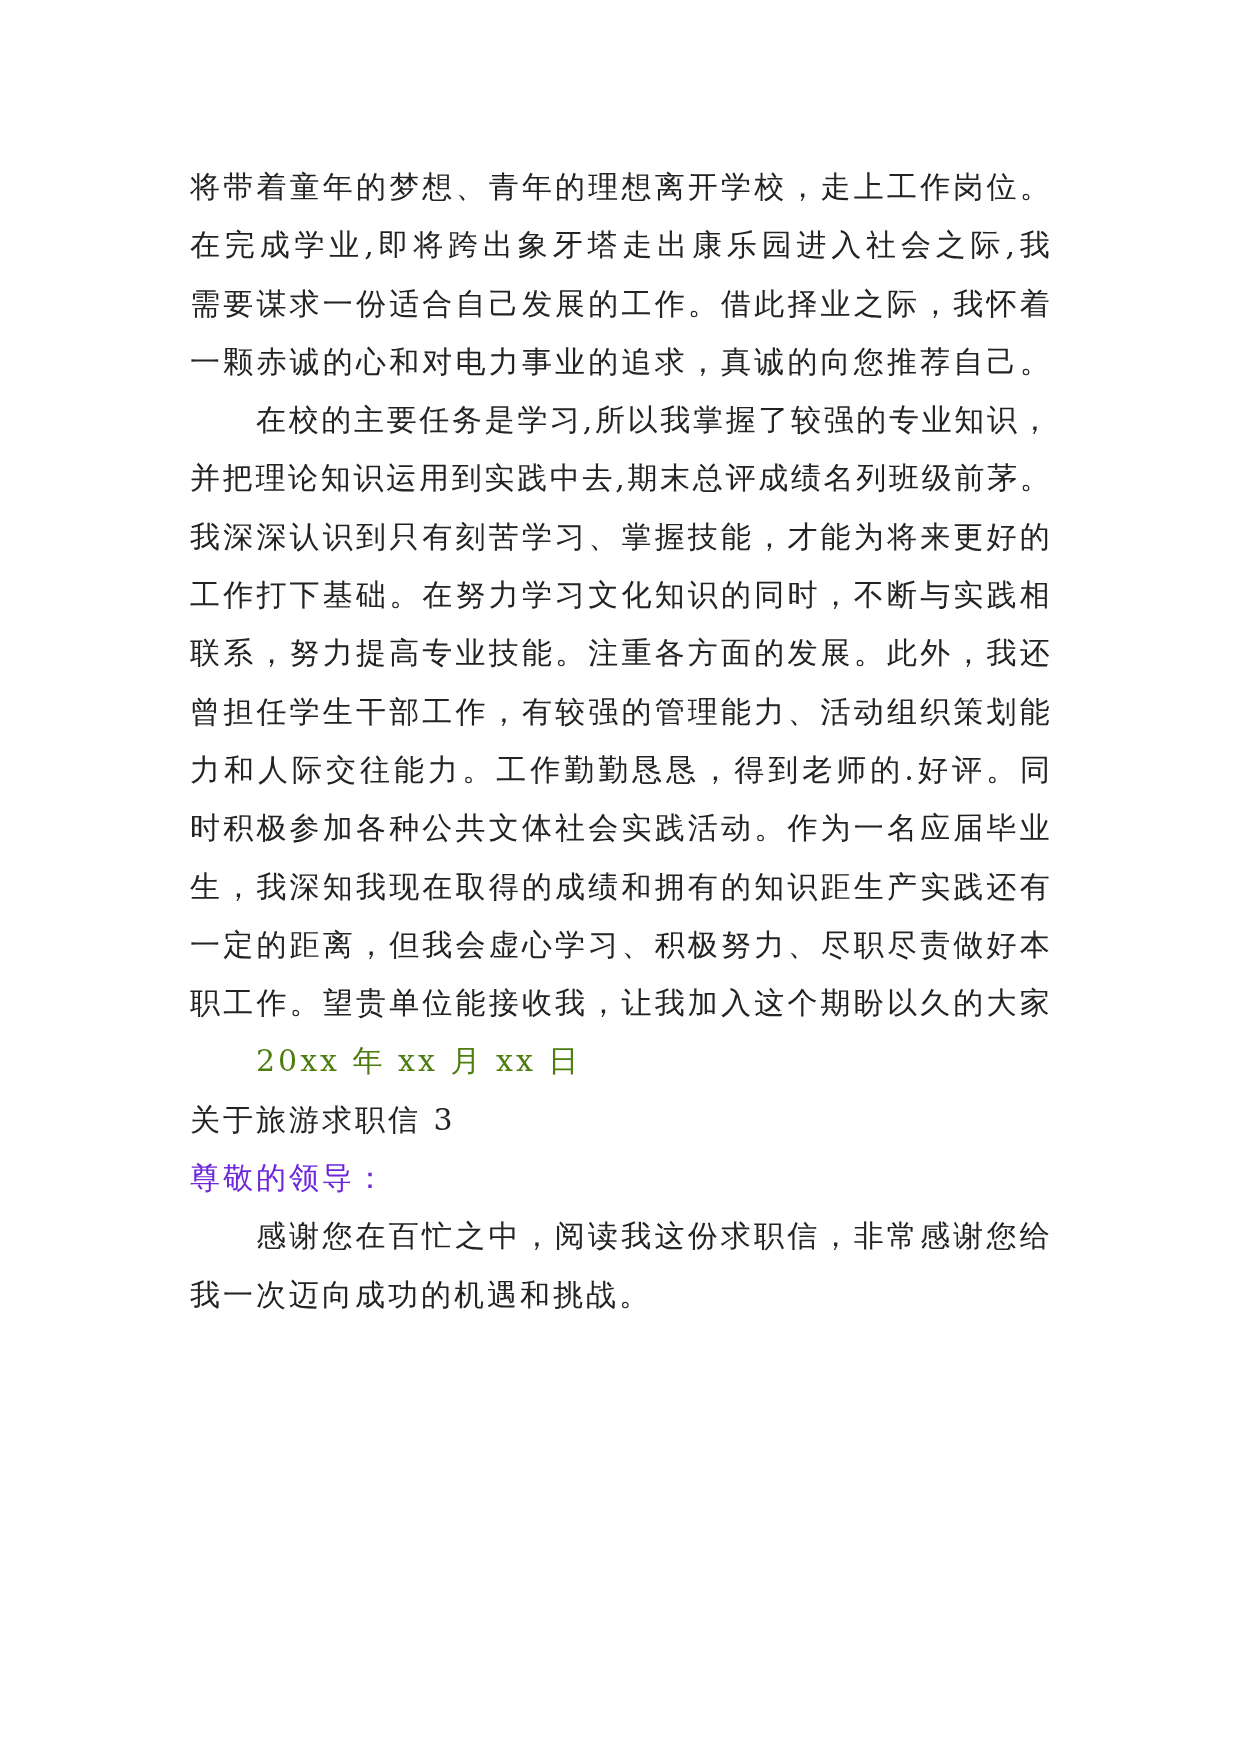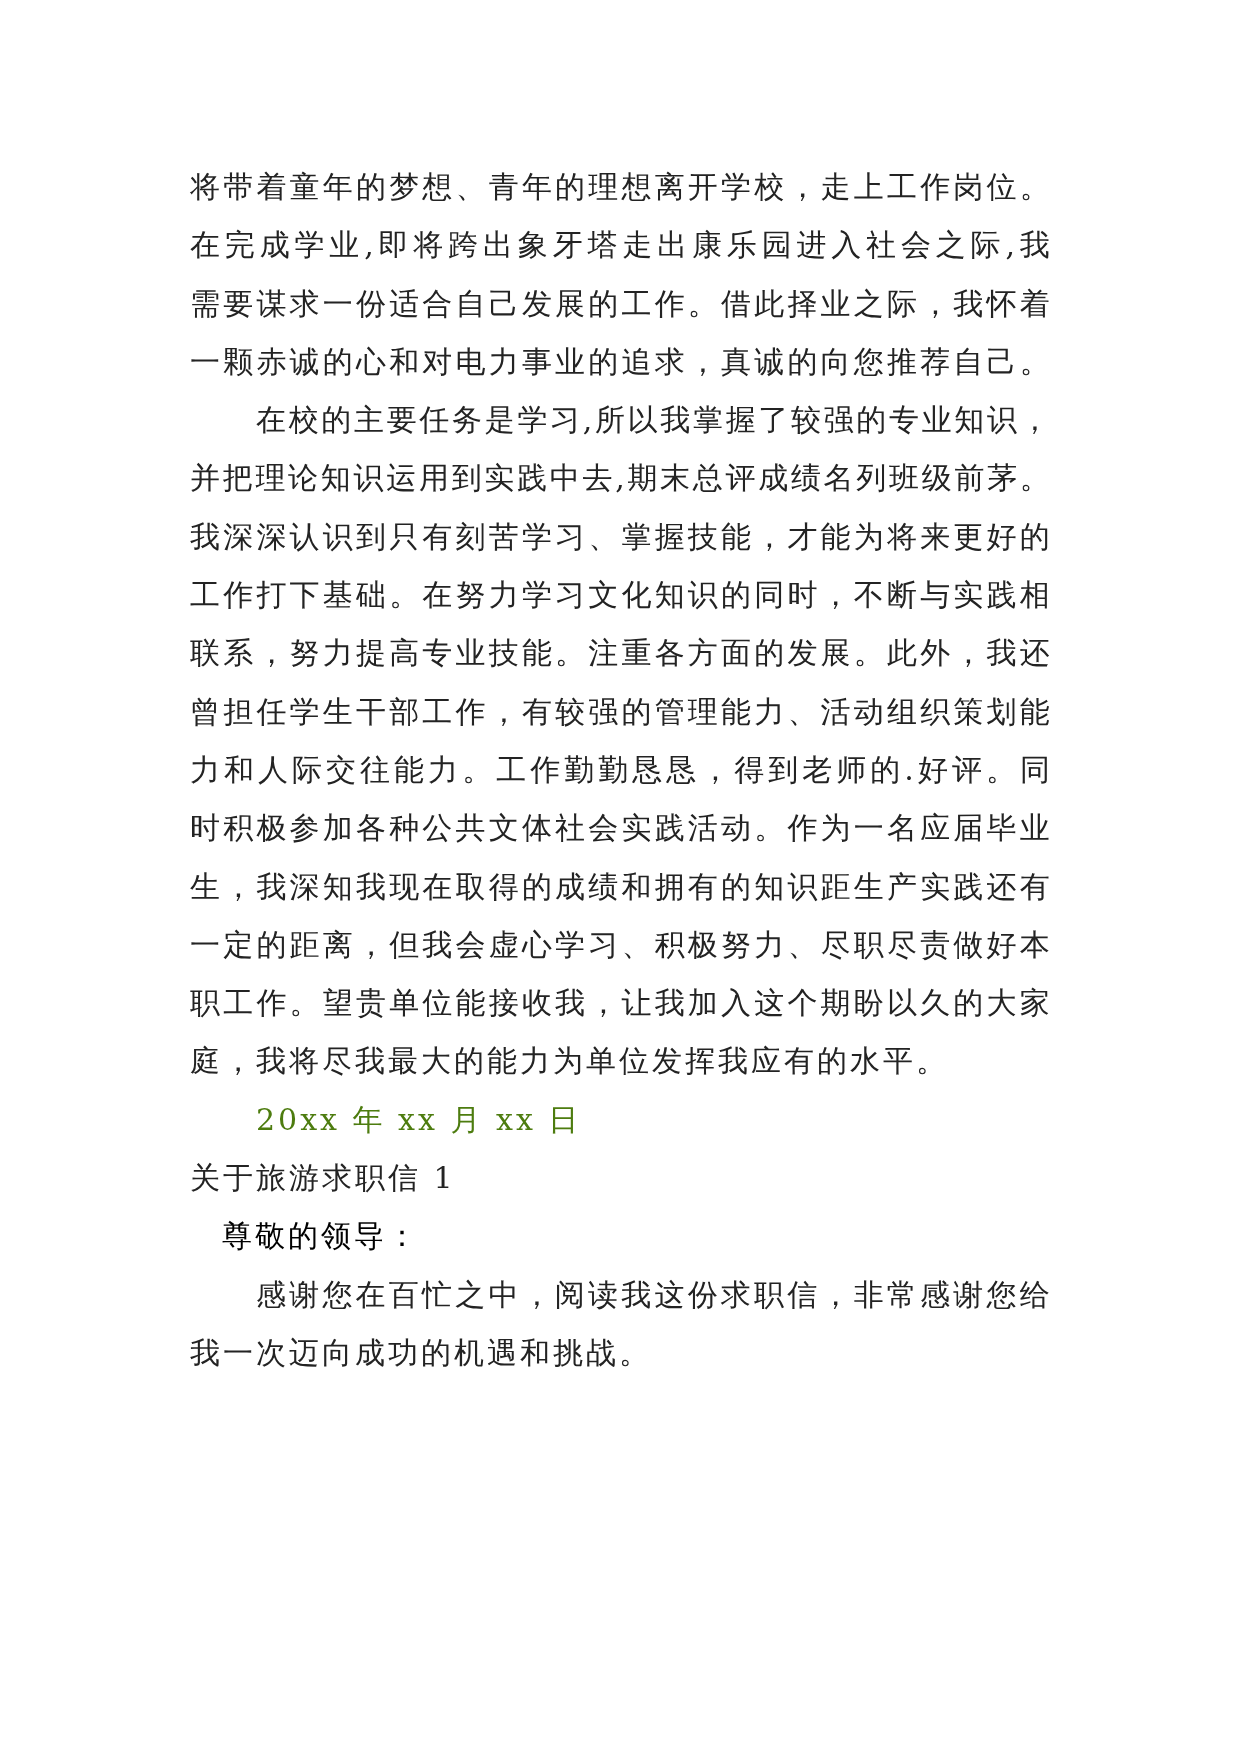--- a/index.html
+++ b/index.html
@@ -63,20 +63,19 @@
       <div class="line justify" style="color: rgb(35, 35, 35);"><span>并</span><span>把</span><span>理</span><span>论</span><span>知</span><span>识</span><span>运</span><span>用</span><span>到</span><span>实</span><span>践</span><span>中</span><span>去</span><span>,</span><span>期</span><span>末</span><span>总</span><span>评</span><span>成</span><span>绩</span><span>名</span><span>列</span><span>班</span><span>级</span><span>前</span><span>茅</span><span>。</span></div>
       <div class="line justify" style="color: rgb(35, 35, 35);"><span>我</span><span>深</span><span>深</span><span>认</span><span>识</span><span>到</span><span>只</span><span>有</span><span>刻</span><span>苦</span><span>学</span><span>习</span><span>、</span><span>掌</span><span>握</span><span>技</span><span>能</span><span>，</span><span>才</span><span>能</span><span>为</span><span>将</span><span>来</span><span>更</span><span>好</span><span>的</span></div>
       <div class="line justify" style="color: rgb(35, 35, 35);"><span>工</span><span>作</span><span>打</span><span>下</span><span>基</span><span>础</span><span>。</span><span>在</span><span>努</span><span>力</span><span>学</span><span>习</span><span>文</span><span>化</span><span>知</span><span>识</span><span>的</span><span>同</span><span>时</span><span>，</span><span>不</span><span>断</span><span>与</span><span>实</span><span>践</span><span>相</span></div>
       <div class="line justify" style="color: rgb(35, 35, 35);"><span>联</span><span>系</span><span>，</span><span>努</span><span>力</span><span>提</span><span>高</span><span>专</span><span>业</span><span>技</span><span>能</span><span>。</span><span>注</span><span>重</span><span>各</span><span>方</span><span>面</span><span>的</span><span>发</span><span>展</span><span>。</span><span>此</span><span>外</span><span>，</span><span>我</span><span>还</span></div>
       <div class="line justify" style="color: rgb(35, 35, 35);"><span>曾</span><span>担</span><span>任</span><span>学</span><span>生</span><span>干</span><span>部</span><span>工</span><span>作</span><span>，</span><span>有</span><span>较</span><span>强</span><span>的</span><span>管</span><span>理</span><span>能</span><span>力</span><span>、</span><span>活</span><span>动</span><span>组</span><span>织</span><span>策</span><span>划</span><span>能</span></div>
       <div class="line justify" style="color: rgb(35, 35, 35);"><span>力</span><span>和</span><span>人</span><span>际</span><span>交</span><span>往</span><span>能</span><span>力</span><span>。</span><span>工</span><span>作</span><span>勤</span><span>勤</span><span>恳</span><span>恳</span><span>，</span><span>得</span><span>到</span><span>老</span><span>师</span><span>的</span><span>.</span><span>好</span><span>评</span><span>。</span><span>同</span></div>
       <div class="line justify" style="color: rgb(35, 35, 35);"><span>时</span><span>积</span><span>极</span><span>参</span><span>加</span><span>各</span><span>种</span><span>公</span><span>共</span><span>文</span><span>体</span><span>社</span><span>会</span><span>实</span><span>践</span><span>活</span><span>动</span><span>。</span><span>作</span><span>为</span><span>一</span><span>名</span><span>应</span><span>届</span><span>毕</span><span>业</span></div>
       <div class="line justify" style="color: rgb(35, 35, 35);"><span>生</span><span>，</span><span>我</span><span>深</span><span>知</span><span>我</span><span>现</span><span>在</span><span>取</span><span>得</span><span>的</span><span>成</span><span>绩</span><span>和</span><span>拥</span><span>有</span><span>的</span><span>知</span><span>识</span><span>距</span><span>生</span><span>产</span><span>实</span><span>践</span><span>还</span><span>有</span></div>
       <div class="line justify" style="color: rgb(35, 35, 35);"><span>一</span><span>定</span><span>的</span><span>距</span><span>离</span><span>，</span><span>但</span><span>我</span><span>会</span><span>虚</span><span>心</span><span>学</span><span>习</span><span>、</span><span>积</span><span>极</span><span>努</span><span>力</span><span>、</span><span>尽</span><span>职</span><span>尽</span><span>责</span><span>做</span><span>好</span><span>本</span></div>
       <div class="line justify" style="color: rgb(35, 35, 35);"><span>职</span><span>工</span><span>作</span><span>。</span><span>望</span><span>贵</span><span>单</span><span>位</span><span>能</span><span>接</span><span>收</span><span>我</span><span>，</span><span>让</span><span>我</span><span>加</span><span>入</span><span>这</span><span>个</span><span>期</span><span>盼</span><span>以</span><span>久</span><span>的</span><span>大</span><span>家</span></div>
-      <div class="line" style="color: rgb(35, 35, 35);">庭，我将尽我最大的能力为单位发挥我应有的水平。</div>
       <div class="line indent" style="color: #4d7c0f;">20xx 年 xx 月 xx 日</div>
-      <div class="line" style="color: rgb(35, 35, 35);">关于旅游求职信 1</div>
-      <div class="line" style="color: #000000; margin-left: 32px;">尊敬的领导：</div>
+      <div class="line" style="color: rgb(35, 35, 35);">关于旅游求职信 3</div>
+      <div class="line" style="color: #6d28d9;">尊敬的领导：</div>
       <div class="line justify indent" style="color: rgb(35, 35, 35);"><span>感</span><span>谢</span><span>您</span><span>在</span><span>百</span><span>忙</span><span>之</span><span>中</span><span>，</span><span>阅</span><span>读</span><span>我</span><span>这</span><span>份</span><span>求</span><span>职</span><span>信</span><span>，</span><span>非</span><span>常</span><span>感</span><span>谢</span><span>您</span><span>给</span></div>
       <div class="line" style="color: rgb(35, 35, 35);">我一次迈向成功的机遇和挑战。</div>
     </div>
 </div>
 
 </body></html>

